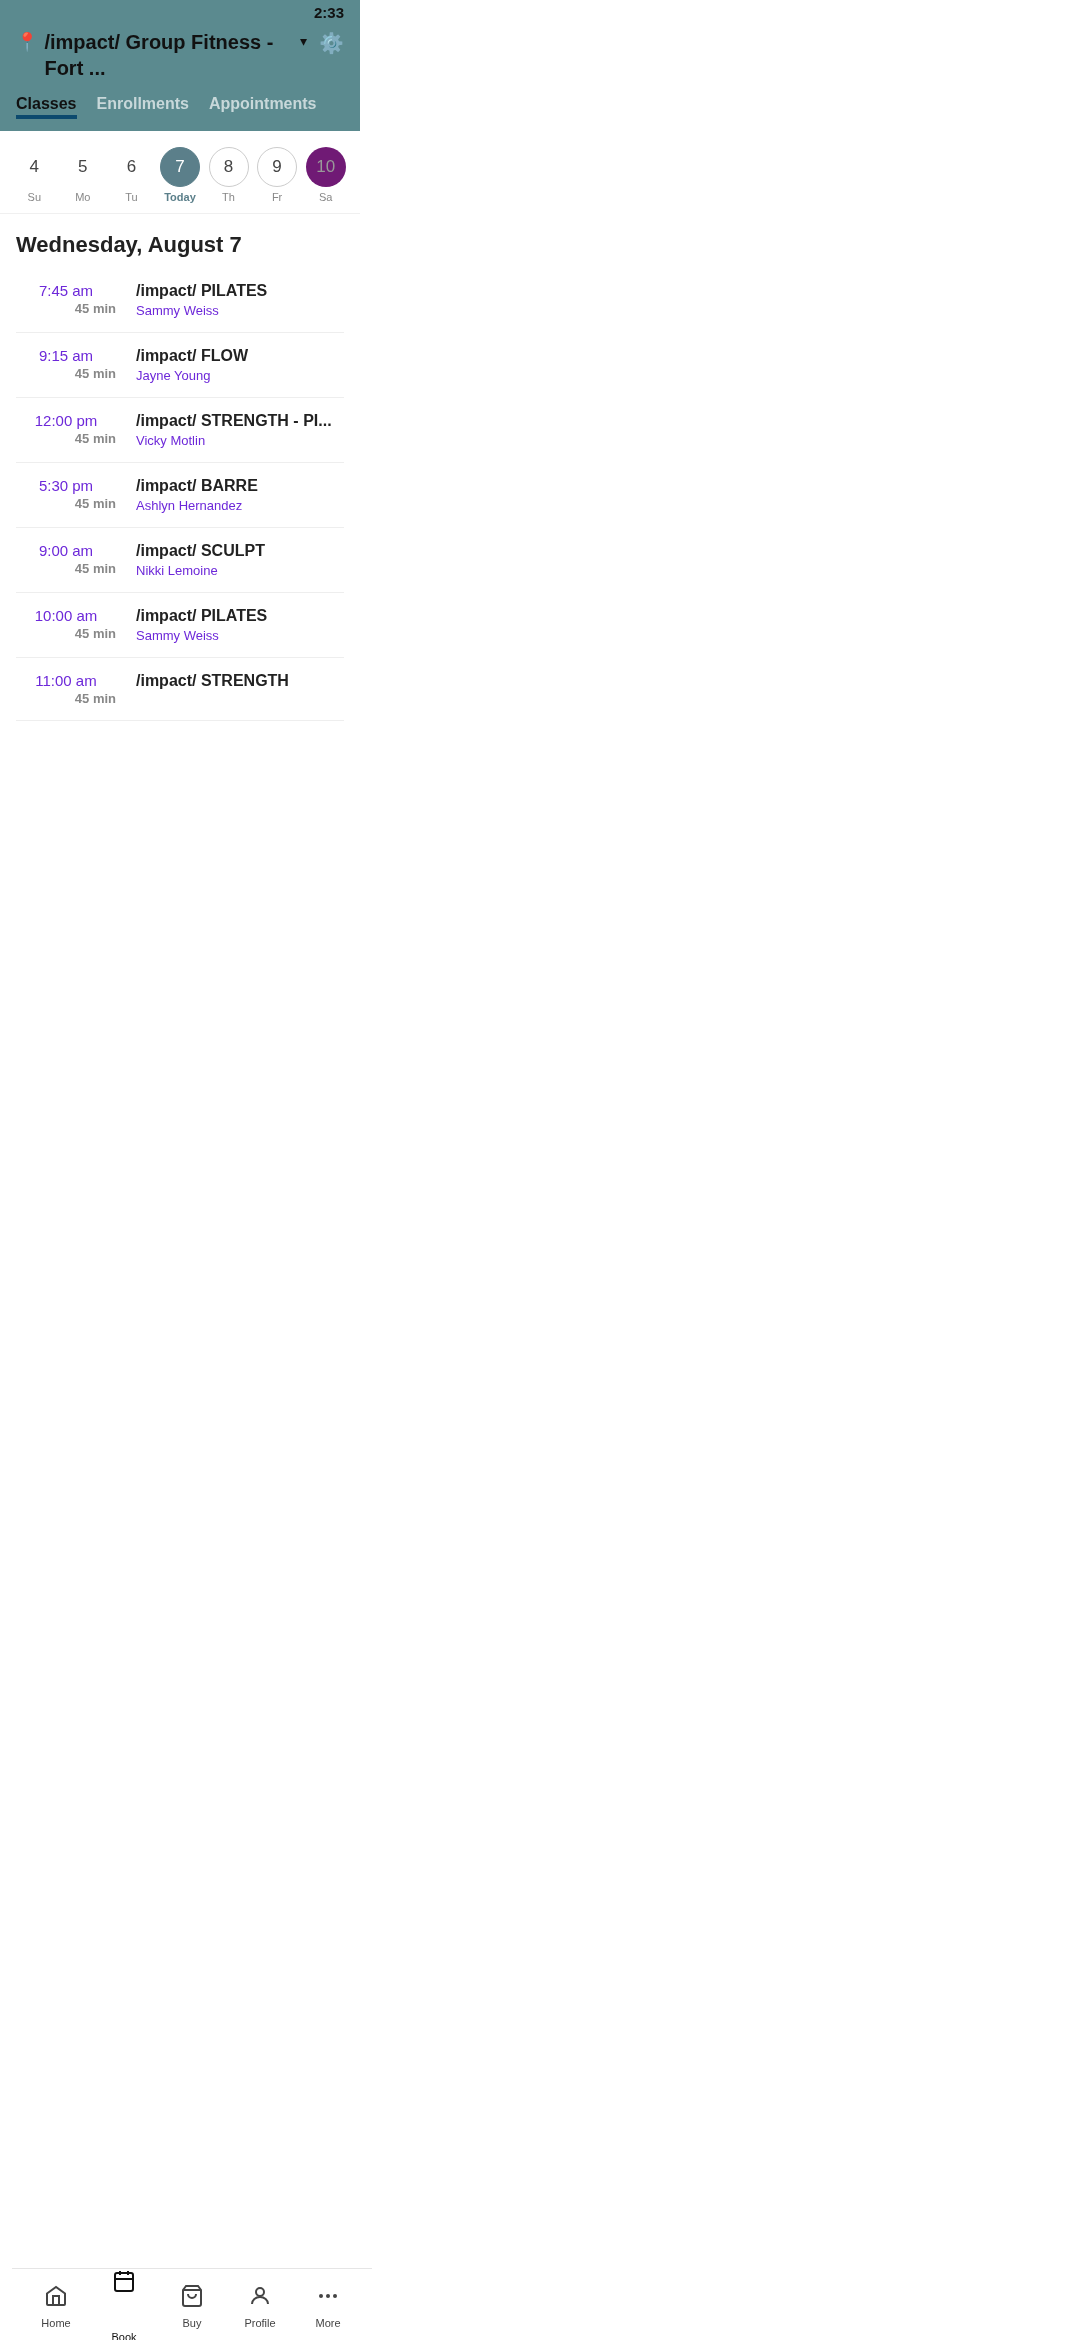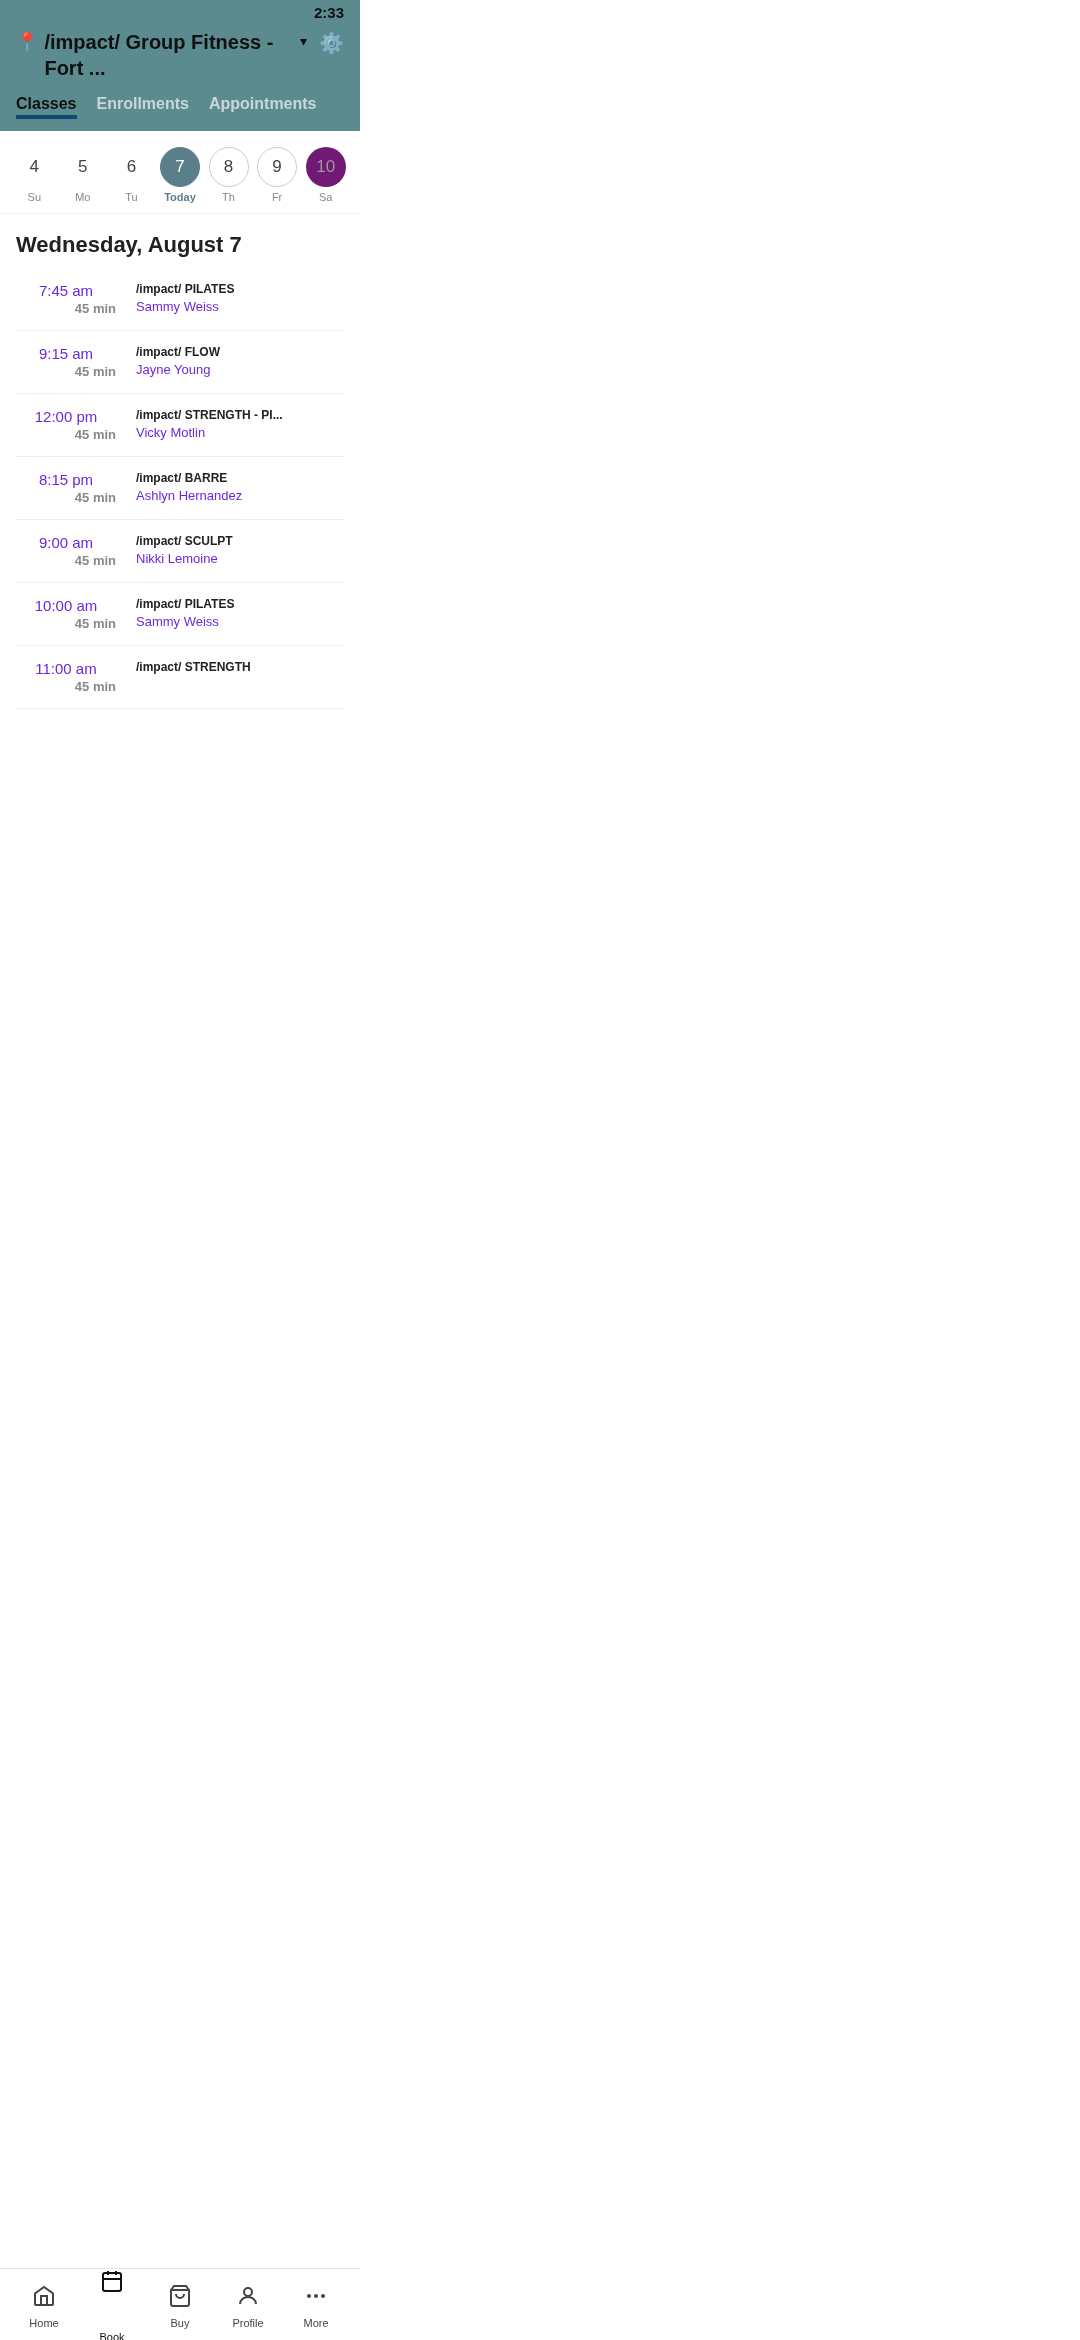--- a/index.html
+++ b/index.html
@@ -194,36 +194,36 @@
       margin-top: 2px;
       font-weight: bold;
     }
 
     .class-info {
       flex: 1;
       padding-left: 20px;
     }
 
     .class-name {
-      font-size: 12px;
+      font-size: 16px;
       font-weight: 600;
       color: #222;
     }
 
     .class-instructor {
       font-size: 13px;
       color: #6d28d9;
       margin-top: 3px;
     }
 
     
     .bottom-nav {
       position: fixed;
       bottom: 0;
-      left: 0;
+      left: 12px;
       width: 360px;
       height: 72px;
       background: #fff;
       border-top: 1px solid #e5e5e5;
       display: flex;
       justify-content: space-around;
       align-items: center;
       padding: 0 10px;
     }
 
@@ -344,21 +344,21 @@
       <div class="class-time-main">12:00 pm</div>
       <div class="class-duration">45 min</div>
     </div>
     <div class="class-info">
       <div class="class-name">/impact/ STRENGTH - PI...</div>
       <div class="class-instructor">Vicky Motlin</div>
     </div>
   </div>
       <div class="class-item">
     <div class="class-time">
-      <div class="class-time-main">8:15 pm</div>
+      <div class="class-time-main">5:30 pm</div>
       <div class="class-duration">45 min</div>
     </div>
     <div class="class-info">
       <div class="class-name">/impact/ BARRE</div>
       <div class="class-instructor">Ashlyn Hernandez</div>
     </div>
   </div>
       <div class="class-item">
     <div class="class-time">
       <div class="class-time-main">9:00 am</div>

